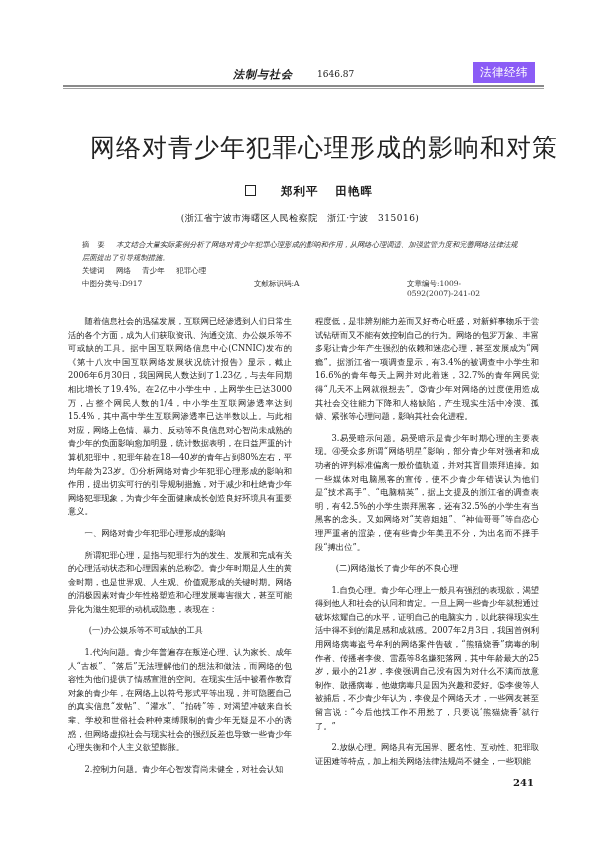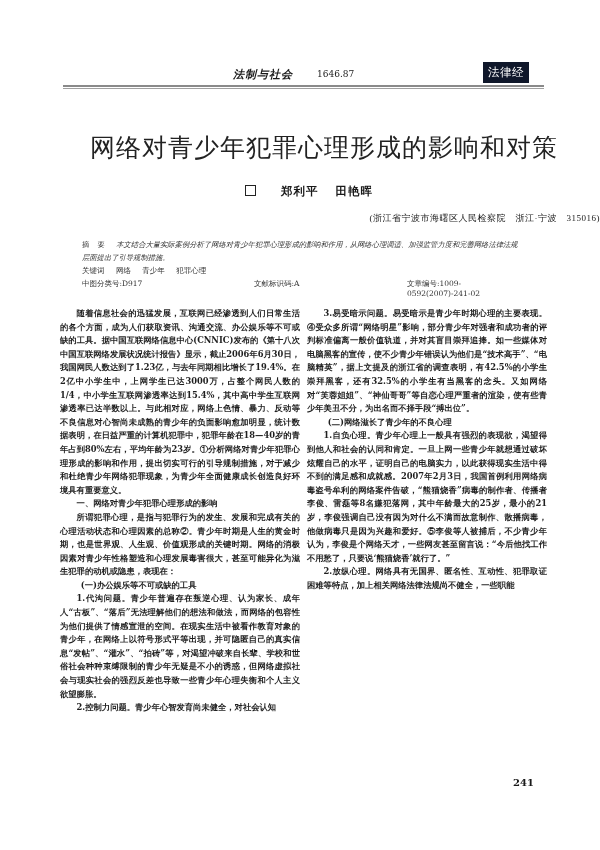--- a/index.html
+++ b/index.html
@@ -6,51 +6,51 @@
   body {
     width: 600px; height: 850px; background: #ffffff; position: relative; overflow: hidden;
     font-family: "DejaVu Serif", "Liberation Serif", serif; color: #1a1a1a;
   }
   .header { position: absolute; left: 63px; top: 62px; width: 481px; height: 22px; }
   .journal-name {
     position: absolute; left: 170px; top: 5px; font-size: 11px; font-weight: bold; font-style: italic; letter-spacing: 1px;
   }
   .journal-date { position: absolute; left: 254px; top: 7px; font-size: 9px; }
   .section-box {
-    position: absolute; right: 15px; top: 0; width: 46px; height: 21px; background: #0f172a; color: #fff;
+    position: absolute; right: 9px; top: 0; width: 62px; height: 21px; background: #8b5cf6; color: #fff;
     font-family: "DejaVu Sans", sans-serif; font-size: 11.5px; line-height: 21px; text-align: center; letter-spacing: 0.5px;
   }
   .header-rule { position: absolute; left: 63px; top: 85px; width: 481px; height: 0; border-top: 2px solid #8a8a8a; }
   .header-rule2 { position: absolute; left: 63px; top: 88px; width: 481px; height: 0; border-top: 1px solid #a0a0a0; }
 
   .title {
     position: absolute; left: 0; top: 131px; width: 600px; text-align: center;
     font-family: "DejaVu Sans", sans-serif; font-weight: 300; font-size: 25px; letter-spacing: 1px; color: #222; padding-left: 24px;
   }
   .authors {
     position: absolute; left: 12px; top: 184px; width: 600px; text-align: center;
     font-family: "DejaVu Sans", sans-serif; font-weight: bold; font-size: 11.5px; letter-spacing: 1px;
   }
   .authors .box { display: inline-block; width: 9px; height: 9px; border: 1px solid #222; margin-right: 14px; vertical-align: -1px; }
   .authors .name { margin: 0 6px; }
-  .affiliation { position: absolute; left: 0; top: 212px; width: 600px; text-align: right; font-size: 9px; letter-spacing: 0.5px; font-family: Liberation Serif, serif; }
+  .affiliation { position: absolute; left: 0; top: 212px; width: 600px; text-align: center; font-size: 9px; letter-spacing: 0.5px; }
 
   .abstract { position: absolute; left: 82px; top: 238px; width: 440px; font-size: 7.3px; line-height: 13px; font-style: italic; color: #333; }
   .abstract .label { font-style: normal; margin-right: 6px; letter-spacing: 3px; }
   .keywords { position: absolute; left: 82px; top: 266px; font-size: 7.5px; color: #333; }
   .keywords span { margin-right: 9px; }
   .meta-row { position: absolute; left: 82px; top: 279px; width: 440px; font-size: 7.5px; color: #333; }
   .meta-row .c1 { position: absolute; left: 0; }
   .meta-row .c2 { position: absolute; left: 172px; }
   .meta-row .c3 { position: absolute; left: 325px; }
 
   .col { position: absolute; top: 307px; width: 240px; font-size: 8.3px; line-height: 13.6px; text-align: justify; color: #1f1f1f; }
   .col-left { left: 60px; }
   .col-right { left: 307px; }
-  .col p { margin: 0; text-indent: 2em; font-weight: bold; }
+  .col p { margin: 8px; text-indent: 2em; }
   .col p.heading { text-indent: 2em; }
   .col p.sub { text-indent: 2.5em; }
   .page-number { position: absolute; left: 513px; top: 777px; font-size: 10px; font-weight: bold; font-family: "DejaVu Serif", serif; }
 </style>
 </head>
 <body>
 
 <div class="header">
   <span class="journal-name">法制与社会</span>
   <span class="journal-date">1646.87</span>
@@ -90,19 +90,20 @@
 <div class="col col-left">
   <p>随着信息社会的迅猛发展，互联网已经渗透到人们日常生活的各个方面，成为人们获取资讯、沟通交流、办公娱乐等不可或缺的工具。据中国互联网络信息中心(CNNIC)发布的《第十八次中国互联网络发展状况统计报告》显示，截止2006年6月30日，我国网民人数达到了1.23亿，与去年同期相比增长了19.4%。在2亿中小学生中，上网学生已达3000万，占整个网民人数的1/4，中小学生互联网渗透率达到15.4%，其中高中学生互联网渗透率已达半数以上。与此相对应，网络上色情、暴力、反动等不良信息对心智尚未成熟的青少年的负面影响愈加明显，统计数据表明，在日益严重的计算机犯罪中，犯罪年龄在18—40岁的青年占到80%左右，平均年龄为23岁。①分析网络对青少年犯罪心理形成的影响和作用，提出切实可行的引导规制措施，对于减少和杜绝青少年网络犯罪现象，为青少年全面健康成长创造良好环境具有重要意义。</p>
   <p class="heading">一、网络对青少年犯罪心理形成的影响</p>
   <p>所谓犯罪心理，是指与犯罪行为的发生、发展和完成有关的心理活动状态和心理因素的总称②。青少年时期是人生的黄金时期，也是世界观、人生观、价值观形成的关键时期。网络的消极因素对青少年性格塑造和心理发展毒害很大，甚至可能异化为滋生犯罪的动机或隐患，表现在：</p>
   <p class="sub">(一)办公娱乐等不可或缺的工具</p>
   <p>1.代沟问题。青少年普遍存在叛逆心理、认为家长、成年人“古板”、“落后”无法理解他们的想法和做法，而网络的包容性为他们提供了情感宣泄的空间。在现实生活中被看作教育对象的青少年，在网络上以符号形式平等出现，并可隐匿自己的真实信息“发帖”、“灌水”、“拍砖”等，对渴望冲破来自长辈、学校和世俗社会种种束缚限制的青少年无疑是不小的诱惑，但网络虚拟社会与现实社会的强烈反差也导致一些青少年心理失衡和个人主义欲望膨胀。</p>
   <p>2.控制力问题。青少年心智发育尚未健全，对社会认知</p>
 </div>
 
 <div class="col col-right">
+  <p style="text-indent:0;">程度低，是非辨别能力差而又好奇心旺盛，对新鲜事物乐于尝试钻研而又不能有效控制自己的行为。网络的包罗万象、丰富多彩让青少年产生强烈的依赖和迷恋心理，甚至发展成为“网瘾”。据浙江省一项调查显示，有3.4%的被调查中小学生和16.6%的青年每天上网并对此着迷，32.7%的青年网民觉得“几天不上网就很想去”。③青少年对网络的过度使用造成其社会交往能力下降和人格缺陷，产生现实生活中冷漠、孤僻、紧张等心理问题，影响其社会化进程。</p>
   <p>3.易受暗示问题。易受暗示是青少年时期心理的主要表现。④受众多所谓“网络明星”影响，部分青少年对强者和成功者的评判标准偏离一般价值轨道，并对其盲目崇拜追捧。如一些媒体对电脑黑客的宣传，使不少青少年错误认为他们是“技术高手”、“电脑精英”，据上文提及的浙江省的调查表明，有42.5%的小学生崇拜黑客，还有32.5%的小学生有当黑客的念头。又如网络对“芙蓉姐姐”、“神仙哥哥”等自恋心理严重者的渲染，使有些青少年美丑不分，为出名而不择手段“搏出位”。</p>
   <p class="sub">(二)网络滋长了青少年的不良心理</p>
   <p>1.自负心理。青少年心理上一般具有强烈的表现欲，渴望得到他人和社会的认同和肯定。一旦上网一些青少年就想通过破坏炫耀自己的水平，证明自己的电脑实力，以此获得现实生活中得不到的满足感和成就感。2007年2月3日，我国首例利用网络病毒盗号牟利的网络案件告破，“熊猫烧香”病毒的制作者、传播者李俊、雷磊等8名嫌犯落网，其中年龄最大的25岁，最小的21岁，李俊强调自己没有因为对什么不满而故意制作、散播病毒，他做病毒只是因为兴趣和爱好。⑤李俊等人被捕后，不少青少年认为，李俊是个网络天才，一些网友甚至留言说：“今后他找工作不用愁了，只要说‘熊猫烧香’就行了。”</p>
   <p>2.放纵心理。网络具有无国界、匿名性、互动性、犯罪取证困难等特点，加上相关网络法律法规尚不健全，一些职能</p>
 </div>
 
 <div class="page-number">241</div>
 
 </body></html>

